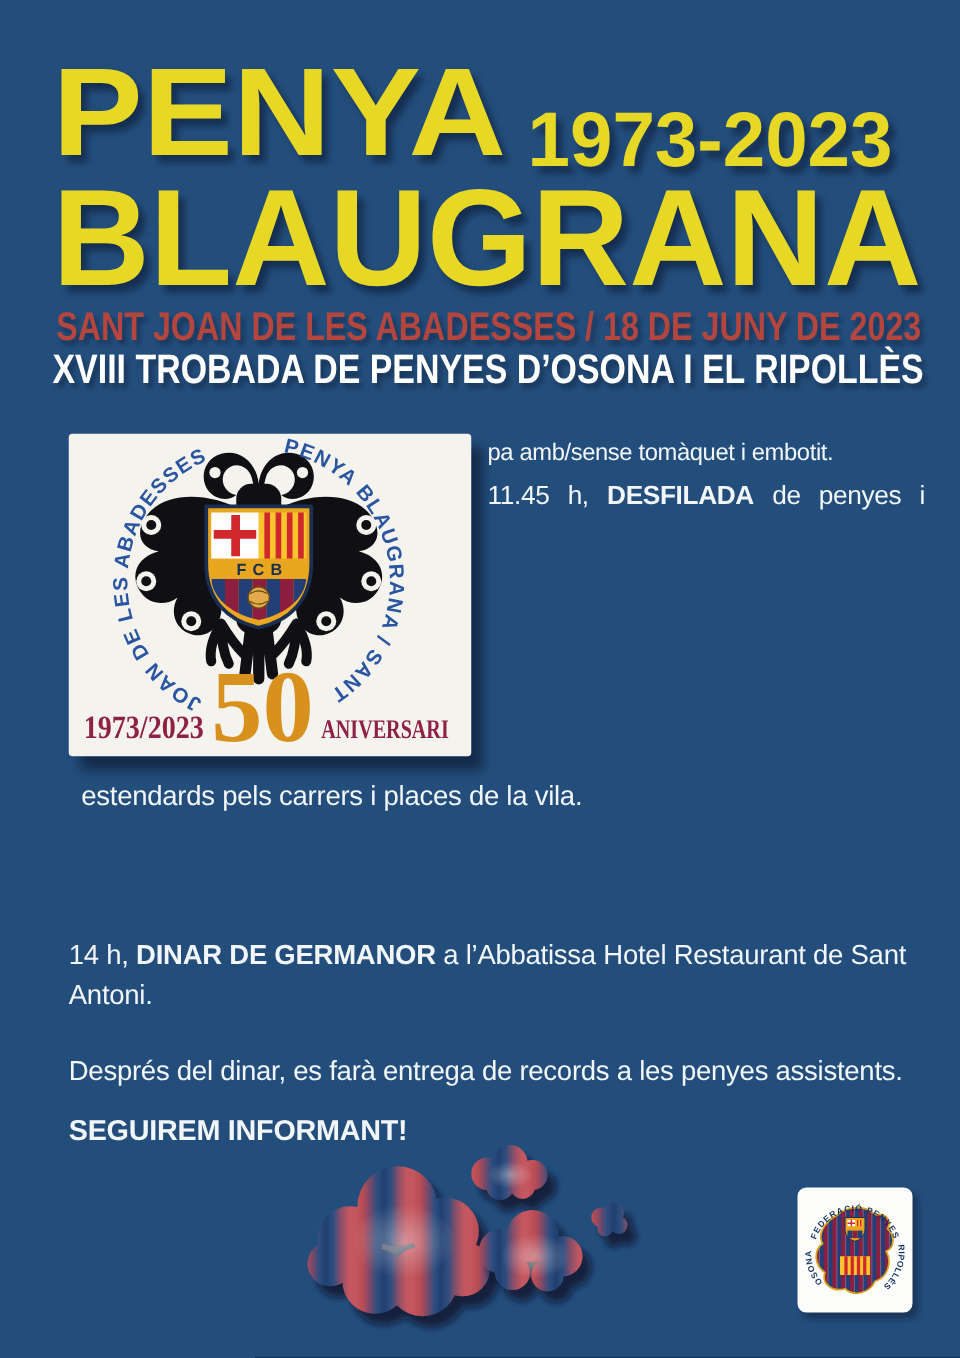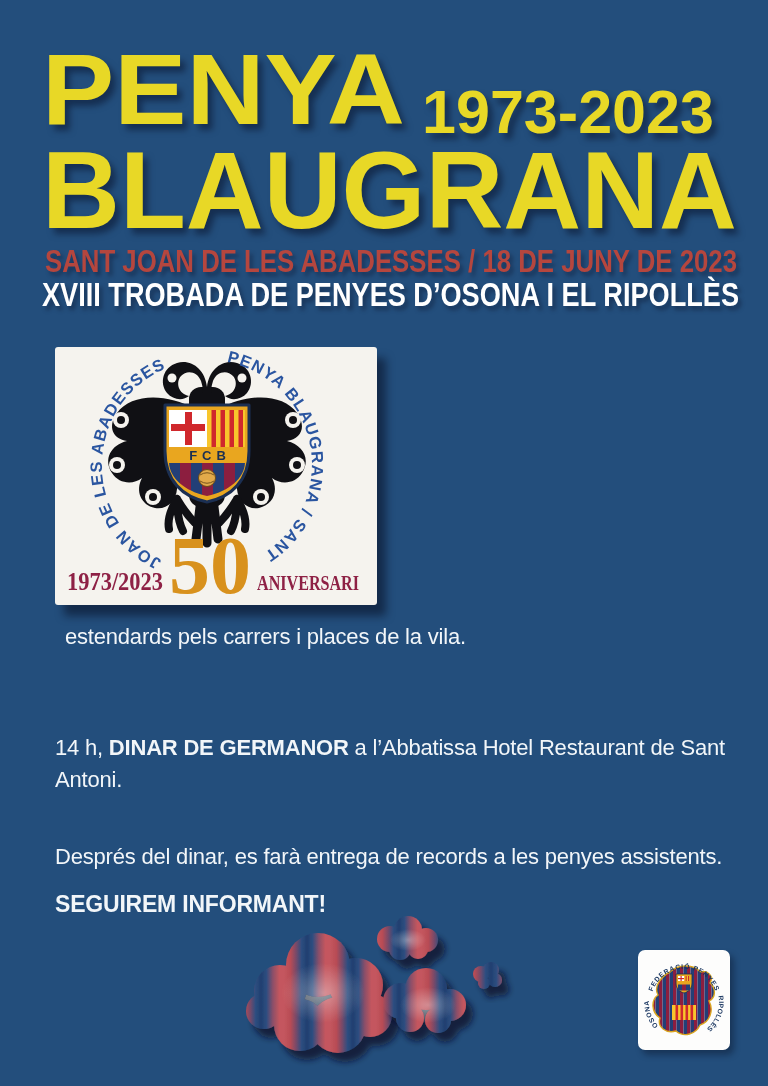--- a/index.html
+++ b/index.html
@@ -130,26 +130,28 @@
         <textPath href="#ring" startOffset="57%">JOAN DE LES ABADESSES</textPath>
       </text>
 
       <text class="serif-maroon" x="12" y="243" font-size="26" textLength="96" lengthAdjust="spacingAndGlyphs">1973/2023</text>
       <text class="big50" x="155" y="246" font-size="82" text-anchor="middle">50</text>
       <text class="serif-maroon" x="202" y="243" font-size="21.5" textLength="102" lengthAdjust="spacingAndGlyphs">ANIVERSARI</text>
     </svg>
   </div>
 
   <div class="col-right">
+    <p class="note">pa amb/sense tomàquet i embotit.</p>
+    <p class="just-last"><span>11.45 h, </span><b>DESFILADA</b><span> de penyes i</span></p>
   </div>
 
   <p class="wide cont">estendards pels carrers i places de la vila.</p>
 
 
-  <p class="wide" style="top:732px"><span>14 h, </span><b>DINAR DE GERMANOR</b><span> a l’Abbatissa Hotel Restaurant de Sant Antoni.</span></p>
+  <p class="wide" style="top:748px"><span>14 h, </span><b>DINAR DE GERMANOR</b><span> a l’Abbatissa Hotel Restaurant de Sant Antoni.</span></p>
 
   <p class="wide nowrap" style="top:841px">Després del dinar, es farà entrega de records a les penyes assistents.</p>
 
   <p class="wide closing" style="top:888px">SEGUIREM INFORMANT!</p>
 
   <svg class="clouds-svg" width="274" height="155" viewBox="0 0 274 155">
     <defs>
       <linearGradient id="bgrad" gradientUnits="userSpaceOnUse" x1="0" y1="0" x2="46" y2="0" spreadMethod="repeat">
         <stop offset="0" stop-color="#c4565e"></stop>
         <stop offset="0.14" stop-color="#b84c55"></stop>

